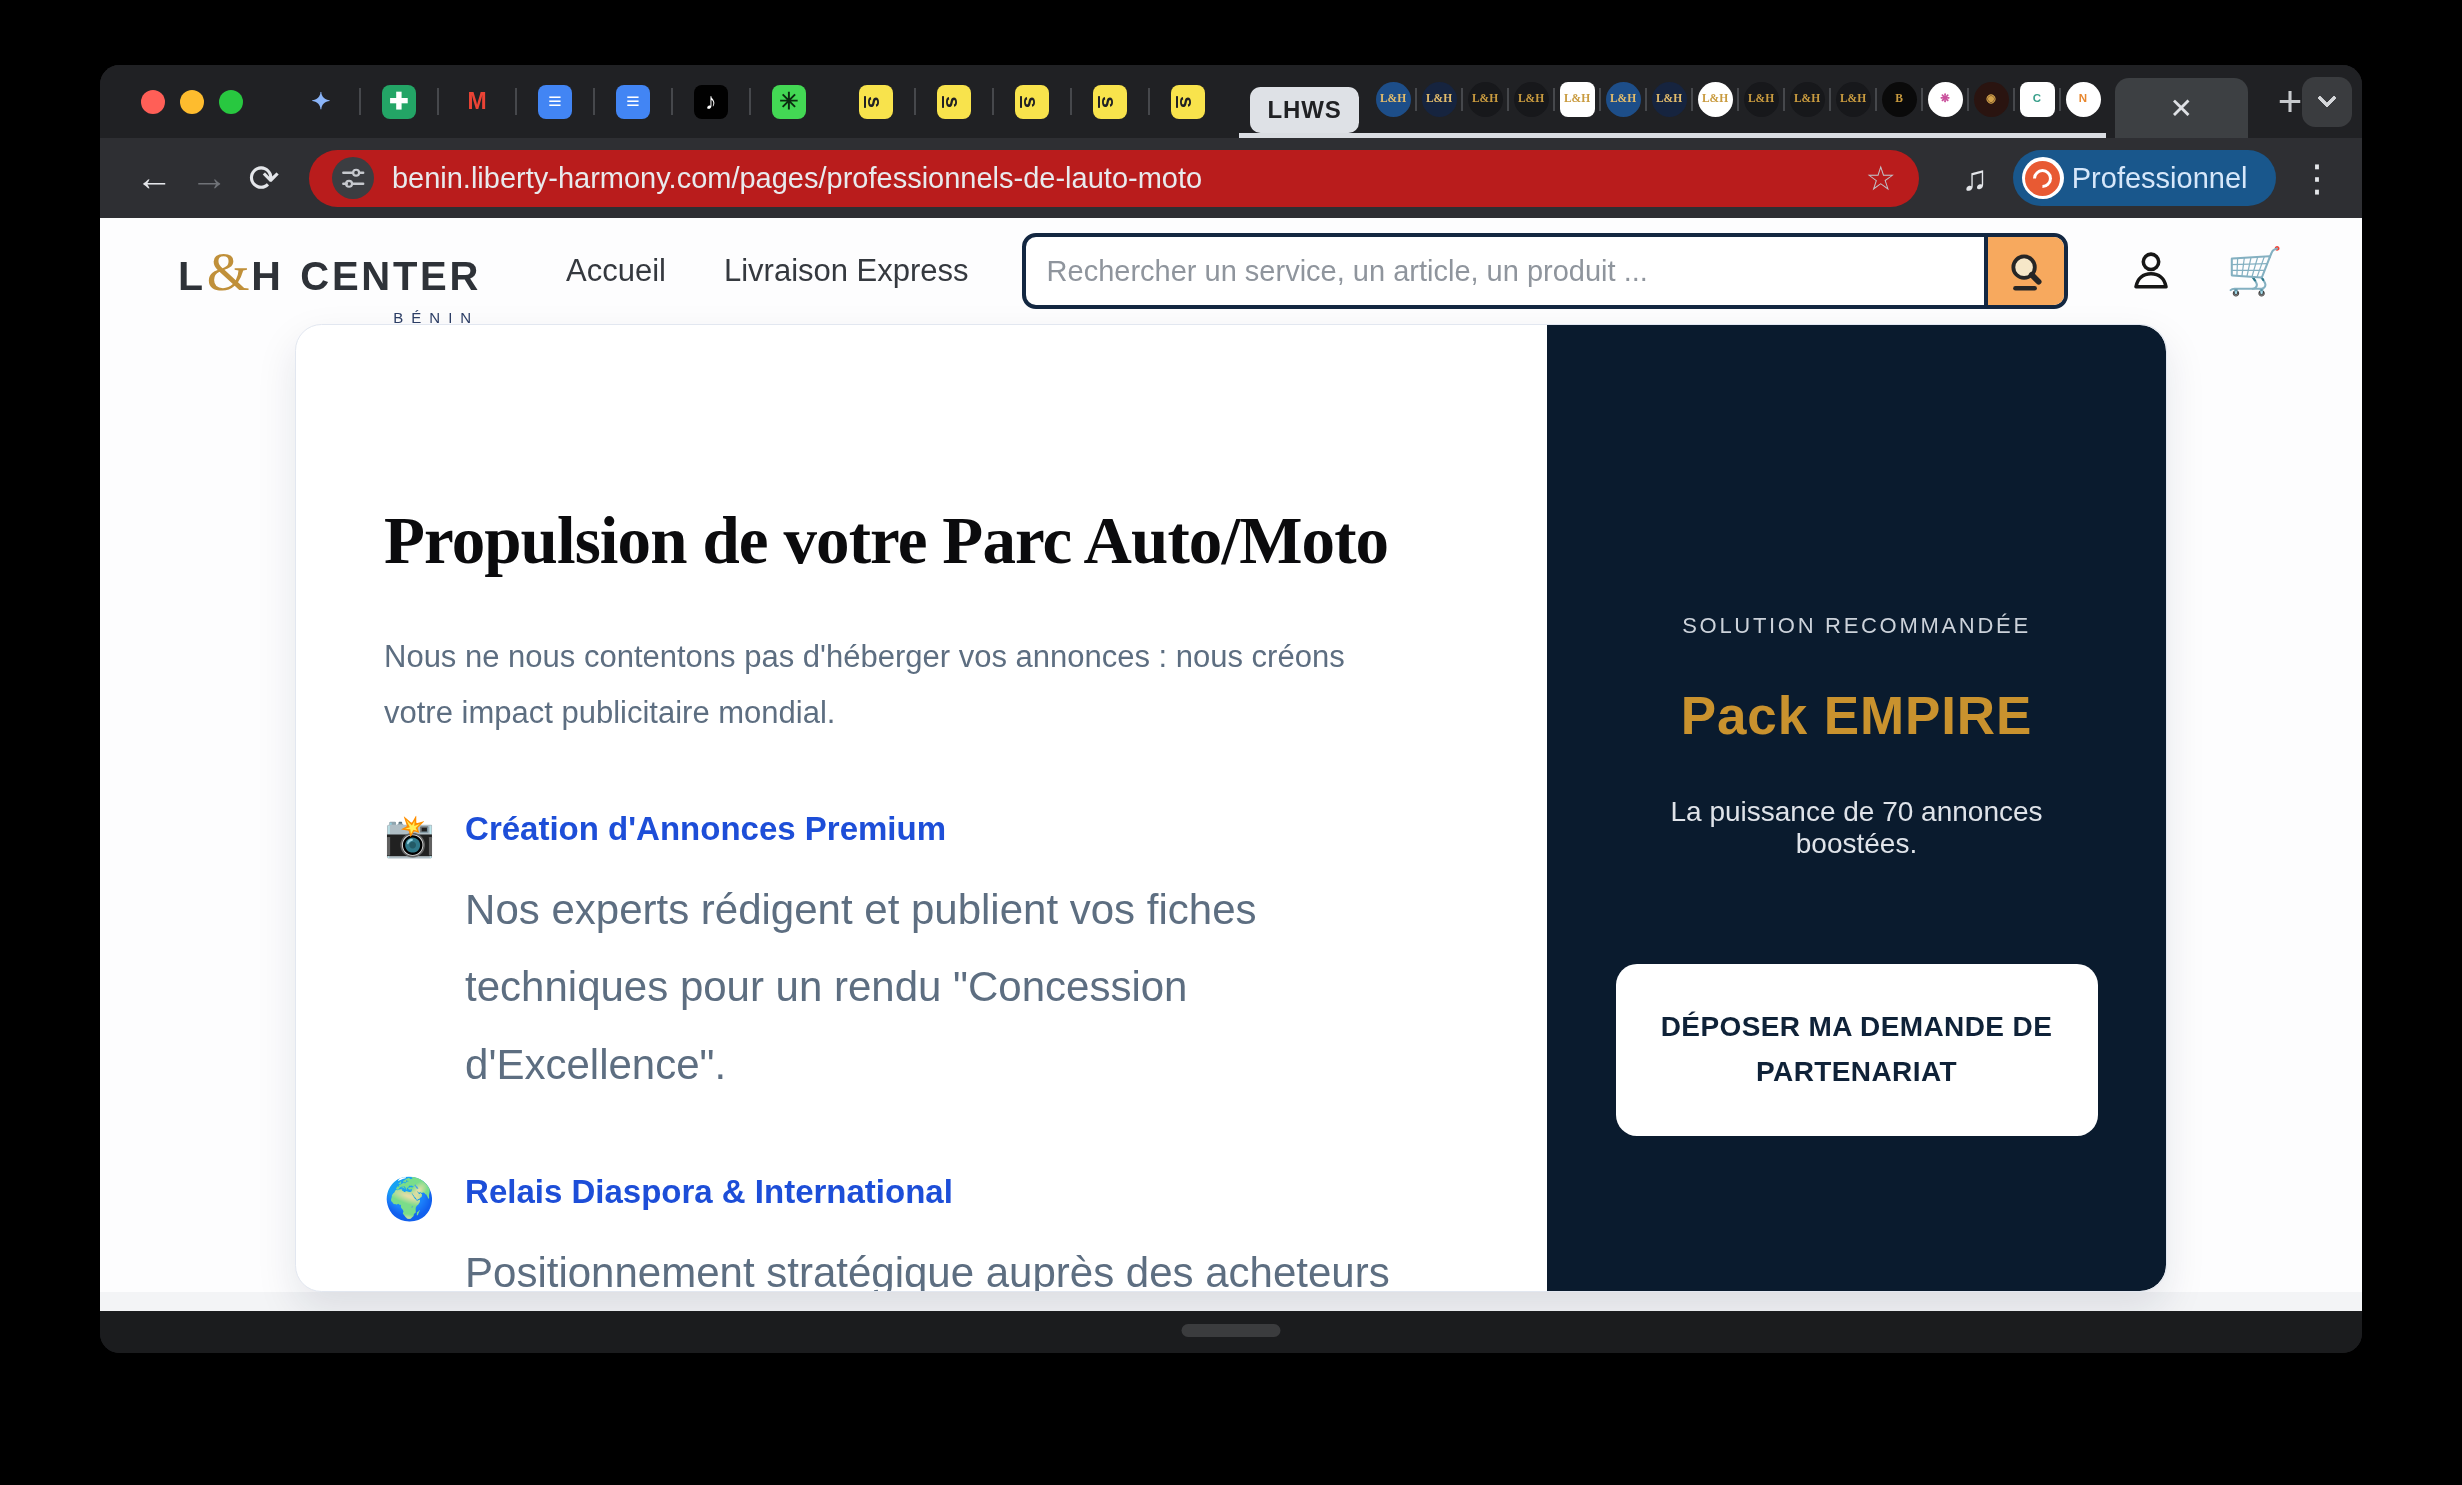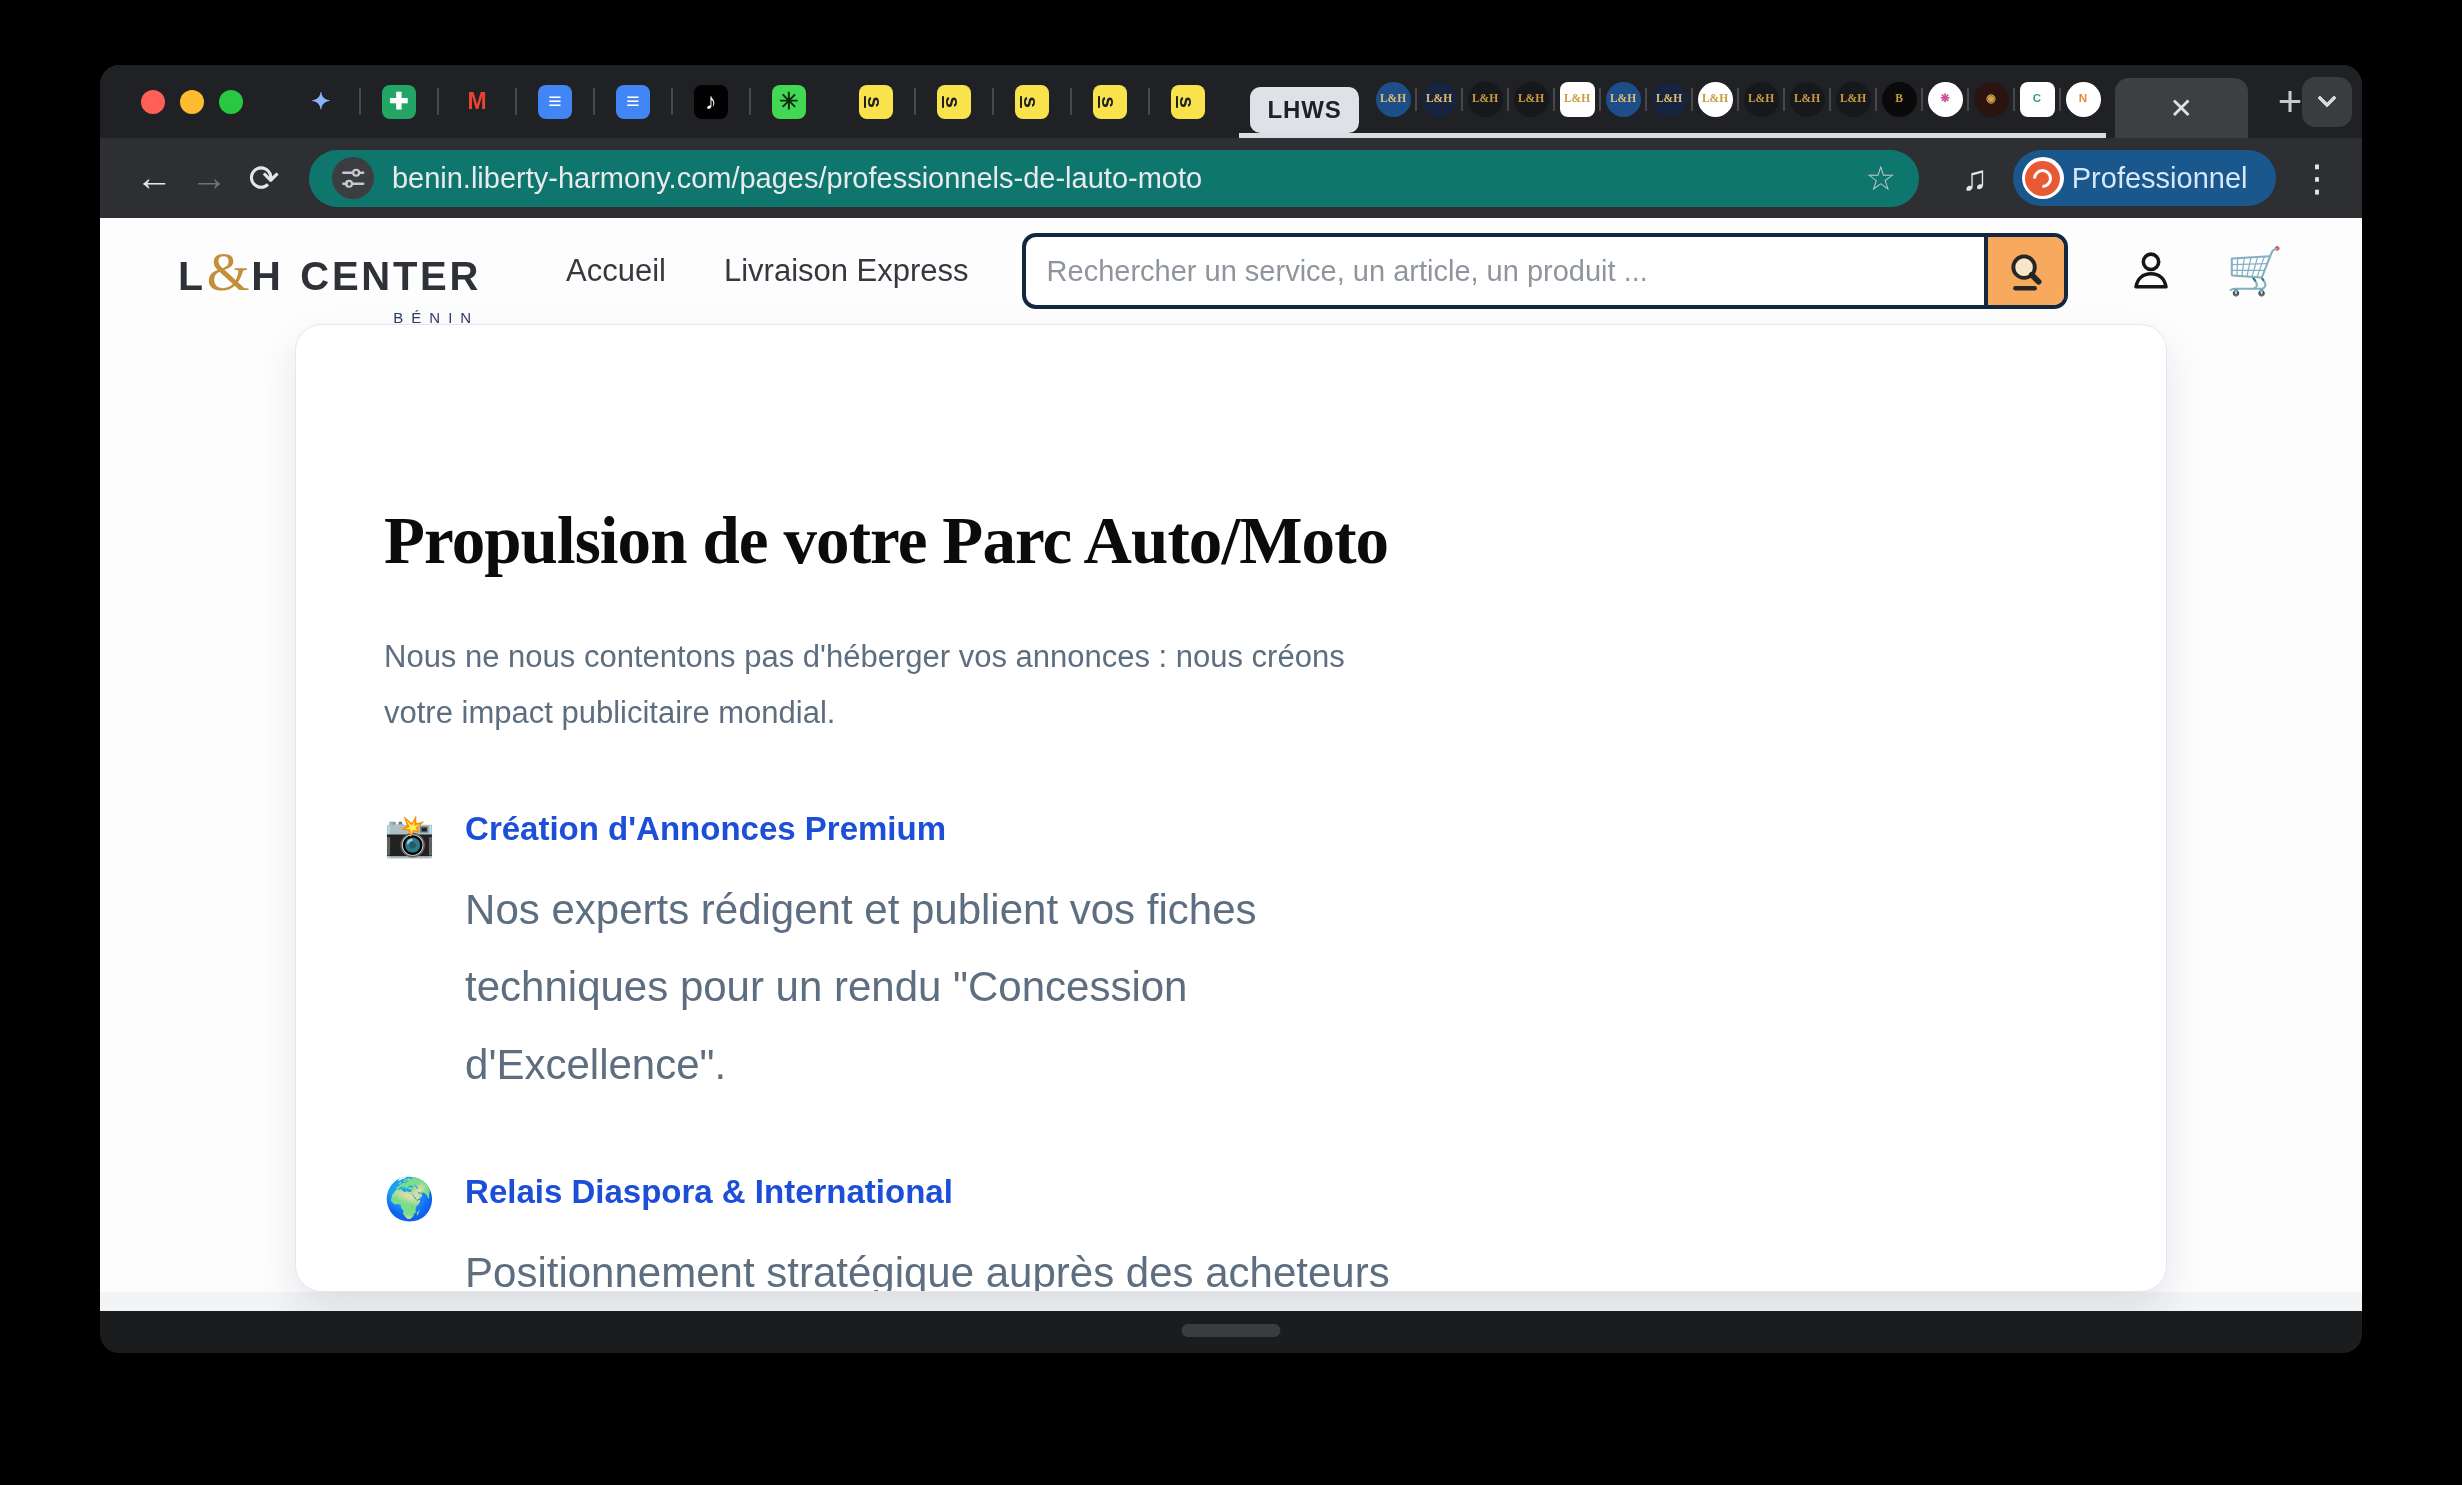--- a/index.html
+++ b/index.html
@@ -40,21 +40,21 @@
   .new-tab { color:#c7cacd; font-size:42px; font-weight:300; margin-left:30px; flex:none; }
   .tab-search { width:50px; height:50px; background:#3a3c3f; border-radius:13.3px; margin-left:auto;
                 display:flex; align-items:center; justify-content:center; flex:none; }
   .chev { width:14px; height:14px; border-left:4.4px solid #d5d7da; border-bottom:4.4px solid #d5d7da;
           transform:rotate(-45deg); margin-top:-7px; border-radius:1.8px; }
 
   
   .toolbar { height:80px; background:#2e2f33; display:flex; align-items:center; padding:0 26.5px; flex:none; }
   .nav-btn { font-size:37px; color:#e4e6ea; width:55px; text-align:center; flex:none; }
   .nav-btn.dim { color:#6f7277; }
-  .omnibox { flex:1; height:57px; background:#0f766e; border-radius:29px; display:flex; align-items:center;
+  .omnibox { flex:1; height:57px; background:#b91c1c; border-radius:29px; display:flex; align-items:center;
              margin:0 17.7px; padding:0 23px; min-width:0; }
   .site-info { width:42px; height:42px; border-radius:50%; background:#3b3d41; display:flex; align-items:center;
                justify-content:center; margin-right:17.7px; flex:none; }
   .url { font-size:29px; color:#e8eaed; white-space:nowrap; overflow:hidden; }
   .star { margin-left:auto; font-size:34px; color:#c0c4c9; }
   .media-btn { font-size:35px; color:#e4e6ea; margin:0 25px; }
   .profile-pill { height:56px; background:#19578c; border-radius:29px; display:flex; align-items:center;
                   padding:0 28px 0 8.8px; gap:8px; flex:none; }
   .avatar { width:42px; height:42px; border-radius:50%; background:#fff; display:flex; align-items:center; justify-content:center; }
   .avatar i { display:block; width:35px; height:35px; border-radius:50%; background:#e85a33; position:relative; }
@@ -301,20 +301,26 @@
 
           <div class="feature">
             <span class="f-icon">🌍</span>
             <div>
               <div class="f-title">Relais Diaspora &amp; International</div>
               <p class="f-text">Positionnement stratégique auprès des acheteurs expatriés via l'écosystème L&amp;H Capital.</p>
             </div>
           </div>
         </div>
 
+        <div class="panel">
+          <div class="panel-eyebrow">SOLUTION RECOMMANDÉE</div>
+          <div class="panel-title">Pack EMPIRE</div>
+          <div class="panel-sub">La puissance de 70 annonces boostées.</div>
+          <div class="panel-cta">DÉPOSER MA DEMANDE DE PARTENARIAT</div>
+        </div>
       </div>
     </div>
 
     <div class="page-strip"></div>
   </div>
 
   <div class="bottom-bar">
     <span class="handle"></span>
   </div>
 </div>

